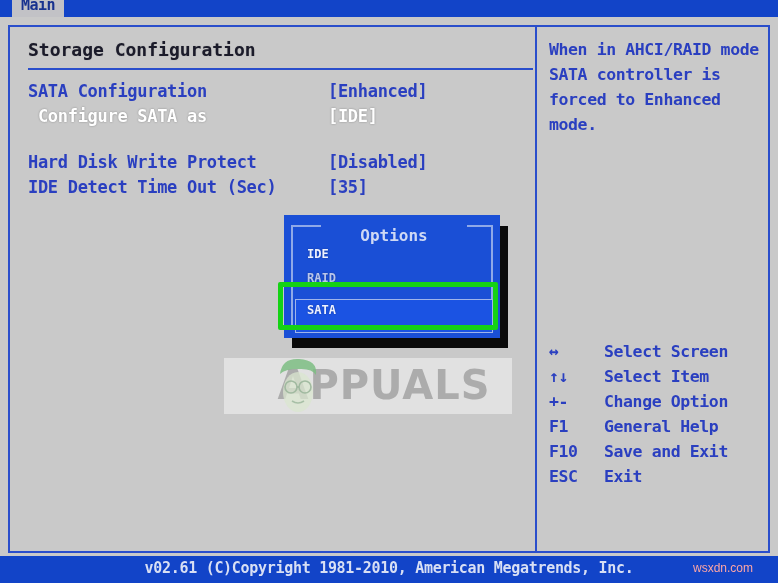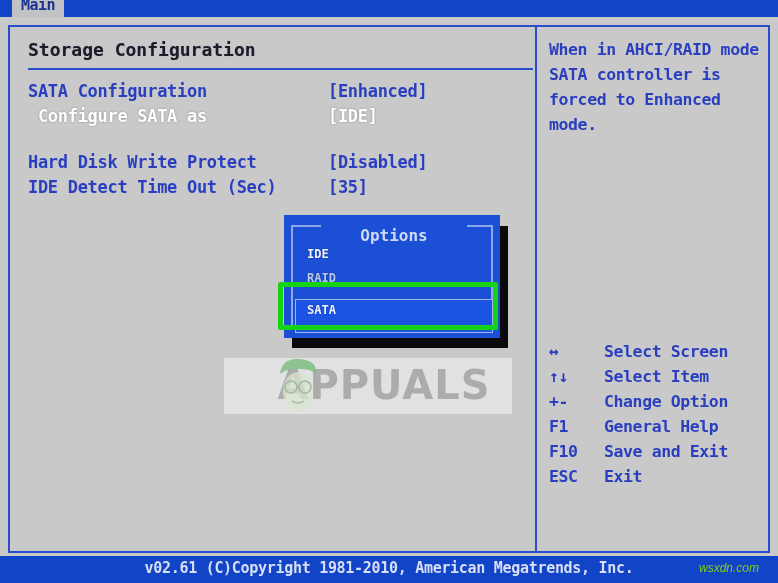--- a/index.html
+++ b/index.html
@@ -177,25 +177,24 @@
   }
   #bottom-text {
     position:absolute; left:0; top:3px; width:778px;
     text-align:center;
     color:#d8dff4;
     font-size:15px;
     letter-spacing:-0.3px;
     font-weight:bold;
   }
   #wsxdn {
-    position:absolute; right:19px; top:5px;
-    color:#84cc16;
+    position:absolute; right:25px; top:5px;
+    color:#fca5a5;
     font-size:12px;
     font-family:"Liberation Sans",sans-serif;
-    font-style:italic;
   }
 
   
   #watermark {
     position:absolute;
     left:224px; top:358px;
     width:288px; height:56px;
     background:rgba(244,244,244,0.55);
     z-index:7;
     pointer-events:none;

